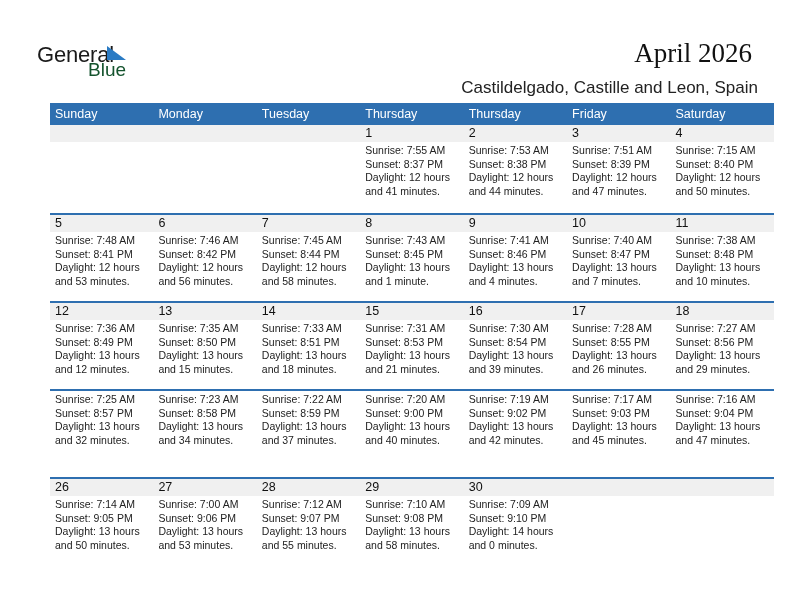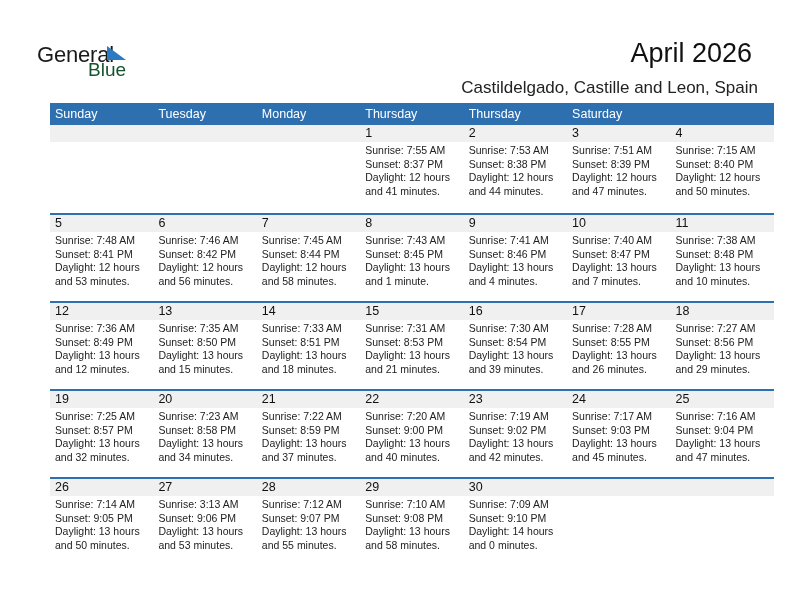--- a/index.html
+++ b/index.html
@@ -1,21 +1,21 @@
 <!DOCTYPE html>
 <html><head>
 <meta charset="utf-8">
 <style>
   html, body { margin: 0; padding: 0; background: #ffffff; }
   body { width: 792px; height: 612px; position: relative; font-family: "Liberation Sans", sans-serif; color: #222; overflow: hidden; }
   .logo { position: absolute; left: 37px; top: 42px; width: 100px; height: 40px; }
   .logo .general { position: absolute; left: 0; top: 0; font-size: 22px; color: #1a1a1a; letter-spacing: -0.2px; }
   .logo .blue { position: absolute; left: 51px; top: 17px; font-size: 19px; color: #14532d; }
   .logo .tri { position: absolute; left: 70px; top: 4px; width: 0; height: 0; border-left: 19px solid #2a7bc4; border-top: 14px solid transparent; }
-  .month-title { position: absolute; right: 40px; top: 38px; font-size: 27px; color: #111; }
+  .month-title { position: absolute; right: 40px; top: 38px; font-size: 27px; color: #111; font-family: Liberation Serif, serif; }
   .location { position: absolute; right: 34px; top: 78px; font-size: 17px; color: #222; }
   .cal { position: absolute; left: 50px; top: 103px; width: 724px; }
   .header-row { display: flex; background: #2e6fb0; height: 22px; }
   .header-row .hcell { width: 103.43px; color: #ffffff; font-size: 12.5px; line-height: 22px; padding-left: 5px; box-sizing: border-box; }
   .week { border-top: 2px solid #2e6fb0; height: 88px; box-sizing: border-box; }
   .week.first { border-top: none; height: 88px; }
   .daynum-row { display: flex; background: #f0f0f0; height: 17px; }
   .daynum-row .dn { width: 103.43px; box-sizing: border-box; padding-left: 5px; font-size: 12.5px; line-height: 17px; color: #111; }
   .info-row { display: flex; }
   .info-row .cell { width: 103.43px; box-sizing: border-box; padding-left: 5px; padding-top: 2px; font-size: 10.5px; line-height: 13.5px; color: #222; }
@@ -29,24 +29,25 @@
   <span class="tri"></span>
   <span class="blue">Blue</span>
 </div>
 
 <div class="month-title">April 2026</div>
 <div class="location">Castildelgado, Castille and Leon, Spain</div>
 
 <div class="cal">
   <div class="header-row">
     <div class="hcell">Sunday</div>
+    <div class="hcell">Monday</div>
     <div class="hcell">Tuesday</div>
-    <div class="hcell">Monday</div>
     <div class="hcell">Thursday</div>
     <div class="hcell">Thursday</div>
+    <div class="hcell">Friday</div>
     <div class="hcell">Saturday</div>
   </div>
   <div id="weeks-container">
       <div class="week first">
         <div class="daynum-row">
           <div class="dn"></div>
           <div class="dn"></div>
           <div class="dn"></div>
           <div class="dn">1</div>
           <div class="dn">2</div>
@@ -202,29 +203,20 @@
           </div>
           <div class="cell">
             <div>Sunrise: 7:27 AM</div>
             <div>Sunset: 8:56 PM</div>
             <div>Daylight: 13 hours</div>
             <div>and 29 minutes.</div>
           </div>
         </div>
       </div>
       <div class="week">
-        <div class="daynum-row">
-          <div class="dn">19</div>
-          <div class="dn">20</div>
-          <div class="dn">21</div>
-          <div class="dn">22</div>
-          <div class="dn">23</div>
-          <div class="dn">24</div>
-          <div class="dn">25</div>
-        </div>
         <div class="info-row">
           <div class="cell">
             <div>Sunrise: 7:25 AM</div>
             <div>Sunset: 8:57 PM</div>
             <div>Daylight: 13 hours</div>
             <div>and 32 minutes.</div>
           </div>
           <div class="cell">
             <div>Sunrise: 7:23 AM</div>
             <div>Sunset: 8:58 PM</div>
@@ -274,21 +266,21 @@
           <div class="dn"></div>
         </div>
         <div class="info-row">
           <div class="cell">
             <div>Sunrise: 7:14 AM</div>
             <div>Sunset: 9:05 PM</div>
             <div>Daylight: 13 hours</div>
             <div>and 50 minutes.</div>
           </div>
           <div class="cell">
-            <div>Sunrise: 3:13 AM</div>
+            <div>Sunrise: 7:00 AM</div>
             <div>Sunset: 9:06 PM</div>
             <div>Daylight: 13 hours</div>
             <div>and 53 minutes.</div>
           </div>
           <div class="cell">
             <div>Sunrise: 7:12 AM</div>
             <div>Sunset: 9:07 PM</div>
             <div>Daylight: 13 hours</div>
             <div>and 55 minutes.</div>
           </div>

